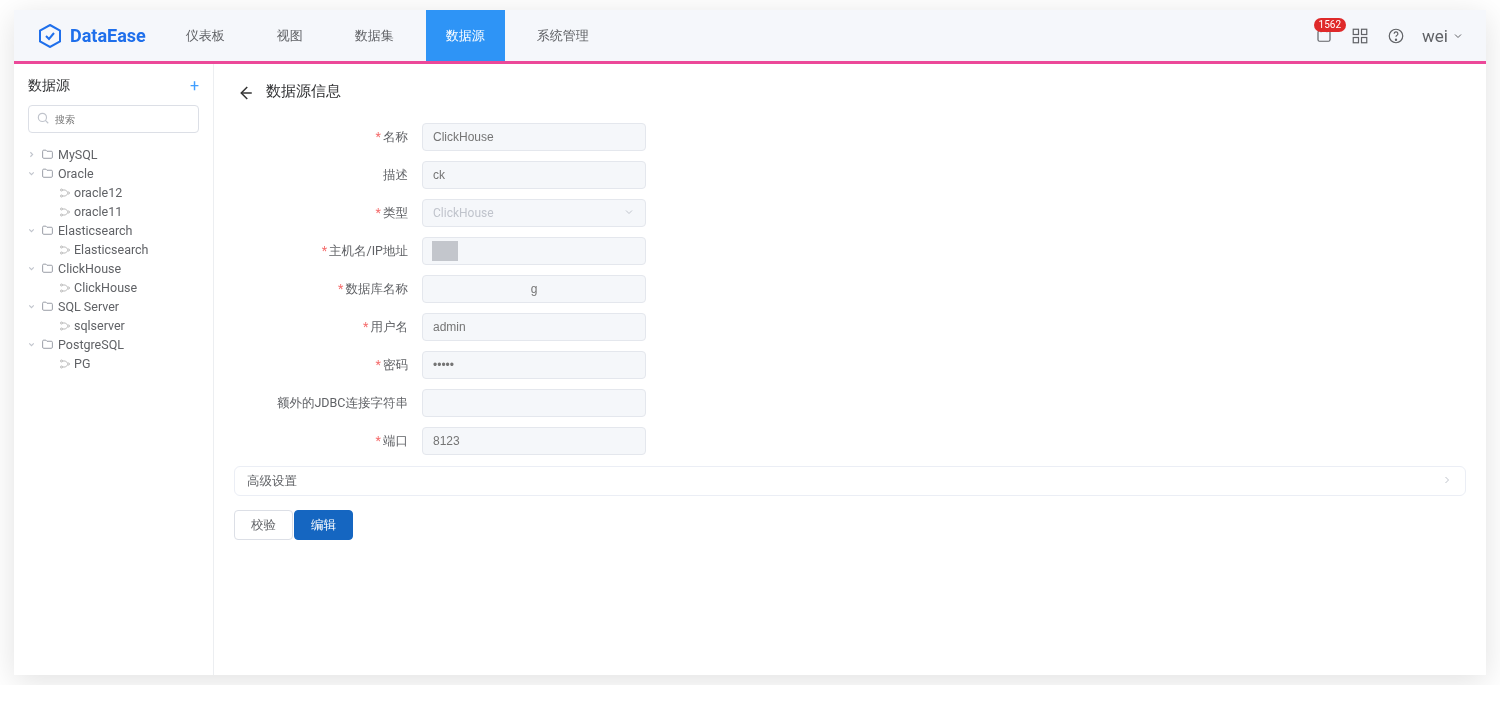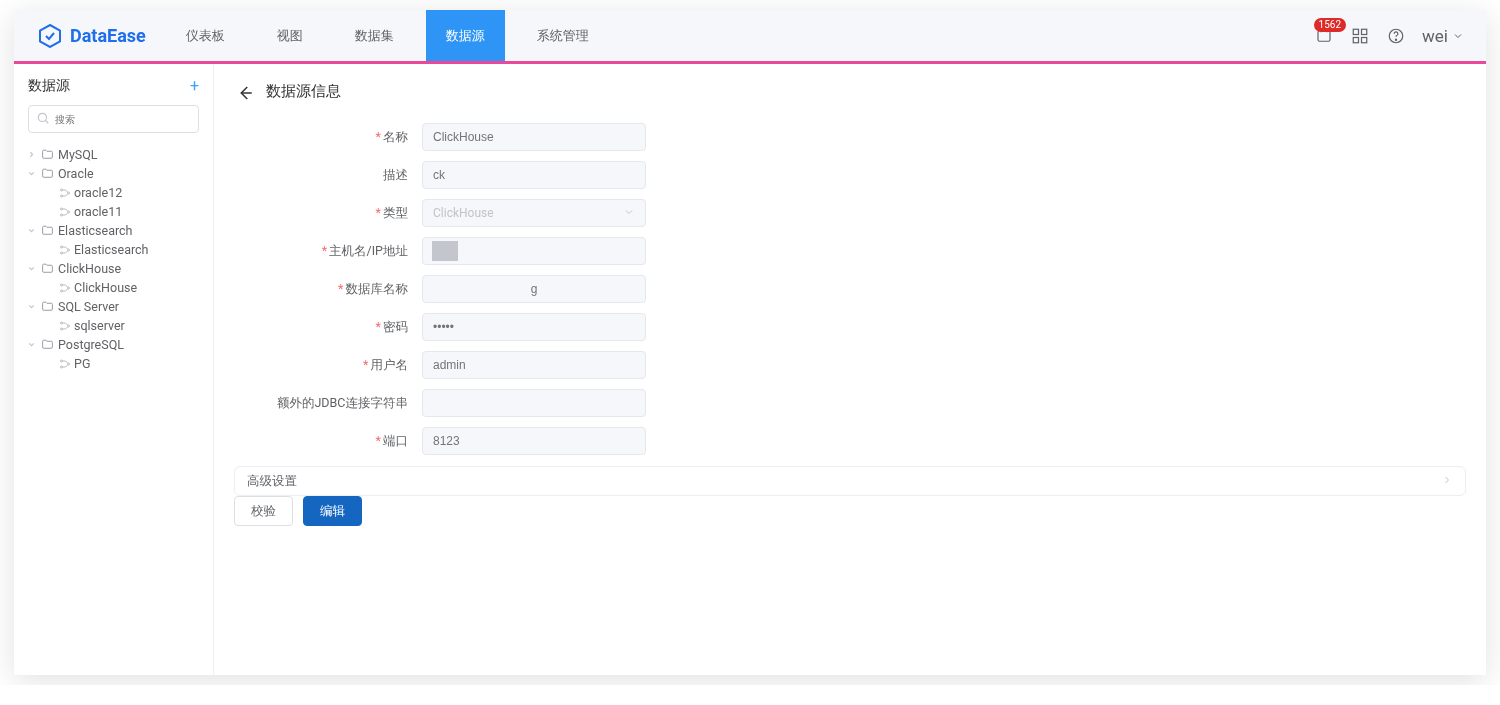--- a/index.html
+++ b/index.html
@@ -53,21 +53,21 @@
 .required::before { content:"*"; color:#f56c6c; margin-right:2px; }
 .input, .select { width:224px; height:28px; border:1px solid #e4e7ed; background:#f5f7fa; border-radius:4px; padding:0 10px; font-size:12px; color:#c0c4cc; outline:none; }
 .select { display:flex; align-items:center; justify-content:space-between; cursor:pointer; }
 .select-caret { color:#c0c4cc; }
 .host-box { width:224px; height:28px; border:1px solid #e4e7ed; background:#f5f7fa; border-radius:4px; display:flex; align-items:center; padding:2px; }
 .host-mask1 { width:26px; height:20px; background:#c3c6cc; margin-left:7px; margin-right:6px; }
 
 .adv { margin-top:6px; width: 100%; border:1px solid #ebeef5; border-radius:6px; height:30px; display:flex; align-items:center; justify-content:space-between; padding:0 12px; font-size:12.5px; color:#606266; cursor:pointer; background:#fff; }
 .adv .chev { color:#c0c4cc; }
 
-.actions { margin-top:0; display:flex; gap:10px; }
+.actions { margin-top:14px; display:flex; gap:1px; }
 .btn { height:30px; padding:0 16px; font-size:12.5px; border-radius:4px; border:1px solid #dcdfe6; background:#fff; color:#606266; cursor:pointer; }
 .btn-primary { background:#1566c1; border-color:#1566c1; color:#fff; }
 </style>
 </head>
 <body>
 
 <div class="app-wrapper">
 
   <div class="header">
     <div class="logo">
@@ -329,26 +329,26 @@
           <div class="form-label required">主机名/IP地址</div>
           <div class="host-box">
             <span class="host-mask1"></span>
           </div>
         </div>
         <div class="form-row">
           <div class="form-label required">数据库名称</div>
           <input class="input" style="text-align: center;" disabled="" placeholder="g">
         </div>
         <div class="form-row">
+          <div class="form-label required">用户名</div>
+          <input class="input" disabled="" placeholder="admin" style="">
+        </div>
+        <div class="form-row">
           <div class="form-label required">密码</div>
           <input class="input" disabled="" placeholder="•••••" style="">
-        </div>
-        <div class="form-row">
-          <div class="form-label required">用户名</div>
-          <input class="input" disabled="" placeholder="admin" style="">
         </div>
         <div class="form-row">
           <div class="form-label">额外的JDBC连接字符串</div>
           <input class="input" disabled="" style="">
         </div>
         <div class="form-row">
           <div class="form-label required">端口</div>
           <input class="input" disabled="" placeholder="8123" style="">
         </div>
       </div>

